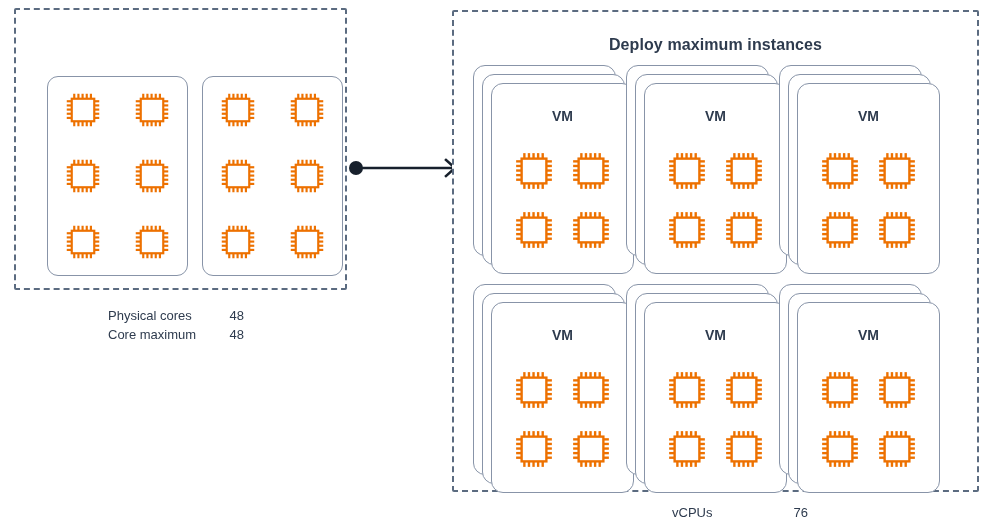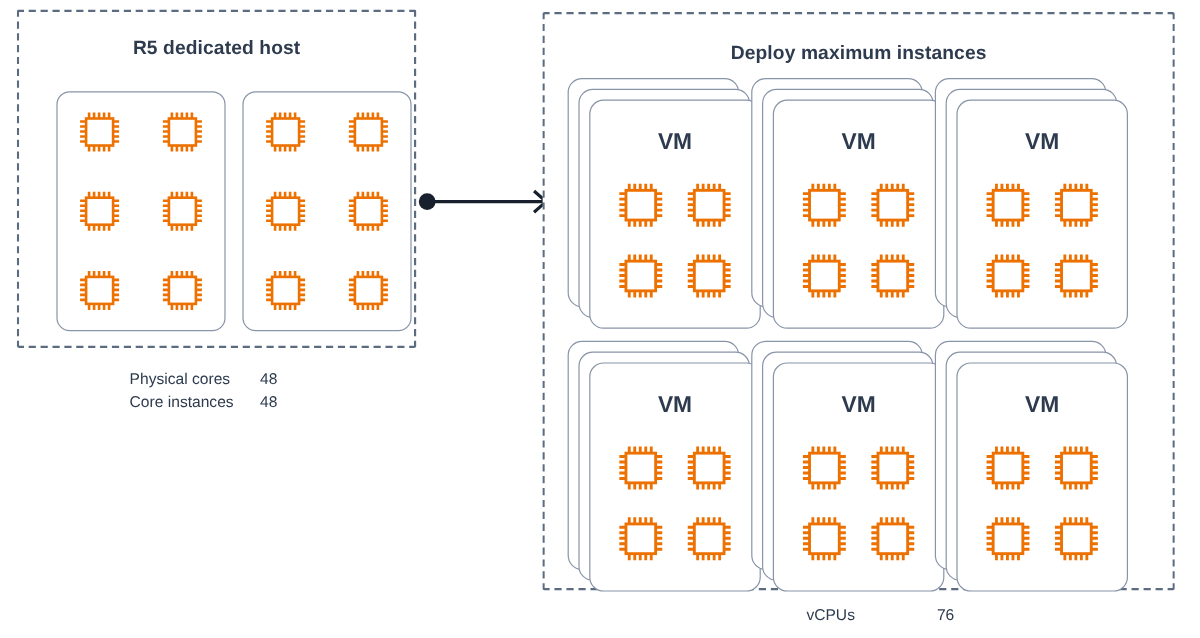--- a/index.html
+++ b/index.html
@@ -82,21 +82,21 @@
     border-radius: 12px;
     background: #fff;
     box-sizing: border-box;
   }
   .vm-label {
     position: absolute;
     top: 24px;
     left: 0;
     right: 0;
     text-align: center;
-    font-size: 19px;
+    font-size: 14px;
     font-weight: bold;
     color: #2e3b4e;
   }
   .vm-cpus {
     position: absolute;
     left: 14px;
     right: 14px;
     top: 58px;
     bottom: 14px;
     display: grid;
@@ -118,29 +118,28 @@
   .metric-table {
     position: absolute;
     font-size: 13px;
     color: #2e3b4e;
     line-height: 19px;
   }
   #host-metrics   { left: 108px; top: 306px; }
   #deploy-metrics { left: 672px; top: 503px; }
   .metric-row { display: flex; }
   .metric-key   { width: 96px; }
-  .metric-value { width: 40px; text-align: center; }
+  .metric-value { width: 40px; text-align: right; }
 
   .cpu-icon { display: block; }
 </style>
 </head>
 <body>
 
 <div class="panel" id="host-panel">
-  <div class="panel-title">R5 dedicated host</div>
   <div class="socket-box" id="socket-0">
       <svg width="40" height="40" viewBox="0 0 48 48" class="cpu-icon">
         <rect x="10.5" y="10.5" width="27" height="27" fill="none" stroke="#ED7100" stroke-width="2.6"></rect>
         <line x1="13.5" y1="4.5" x2="13.5" y2="10.5" stroke="#ED7100" stroke-width="2.6"></line>
         <line x1="13.5" y1="37.5" x2="13.5" y2="43.5" stroke="#ED7100" stroke-width="2.6"></line>
         <line x1="4.5" y1="13.5" x2="10.5" y2="13.5" stroke="#ED7100" stroke-width="2.6"></line>
         <line x1="37.5" y1="13.5" x2="43.5" y2="13.5" stroke="#ED7100" stroke-width="2.6"></line>
         <line x1="18.5" y1="4.5" x2="18.5" y2="10.5" stroke="#ED7100" stroke-width="2.6"></line>
         <line x1="18.5" y1="37.5" x2="18.5" y2="43.5" stroke="#ED7100" stroke-width="2.6"></line>
         <line x1="4.5" y1="18.5" x2="10.5" y2="18.5" stroke="#ED7100" stroke-width="2.6"></line>
@@ -415,21 +414,21 @@
       </svg>
     </div>
 </div>
 
 <div class="metric-table" id="host-metrics">
   <div class="metric-row">
     <span class="metric-key">Physical cores</span>
     <span class="metric-value">48</span>
   </div>
   <div class="metric-row">
-    <span class="metric-key">Core instances</span>
+    <span class="metric-key">Core maximum</span>
     <span class="metric-value">48</span>
   </div>
 </div>
 
 <div id="connector">
   <svg width="116" height="36" viewBox="0 0 116 36">
     <circle cx="9" cy="18" r="7" fill="#17202c"></circle>
     <line x1="9" y1="18" x2="108" y2="18" stroke="#17202c" stroke-width="2.6"></line>
     <polyline points="99,10 108,18 99,26" fill="none" stroke="#17202c" stroke-width="2.6" stroke-linecap="square" stroke-linejoin="miter"></polyline>
   </svg>

